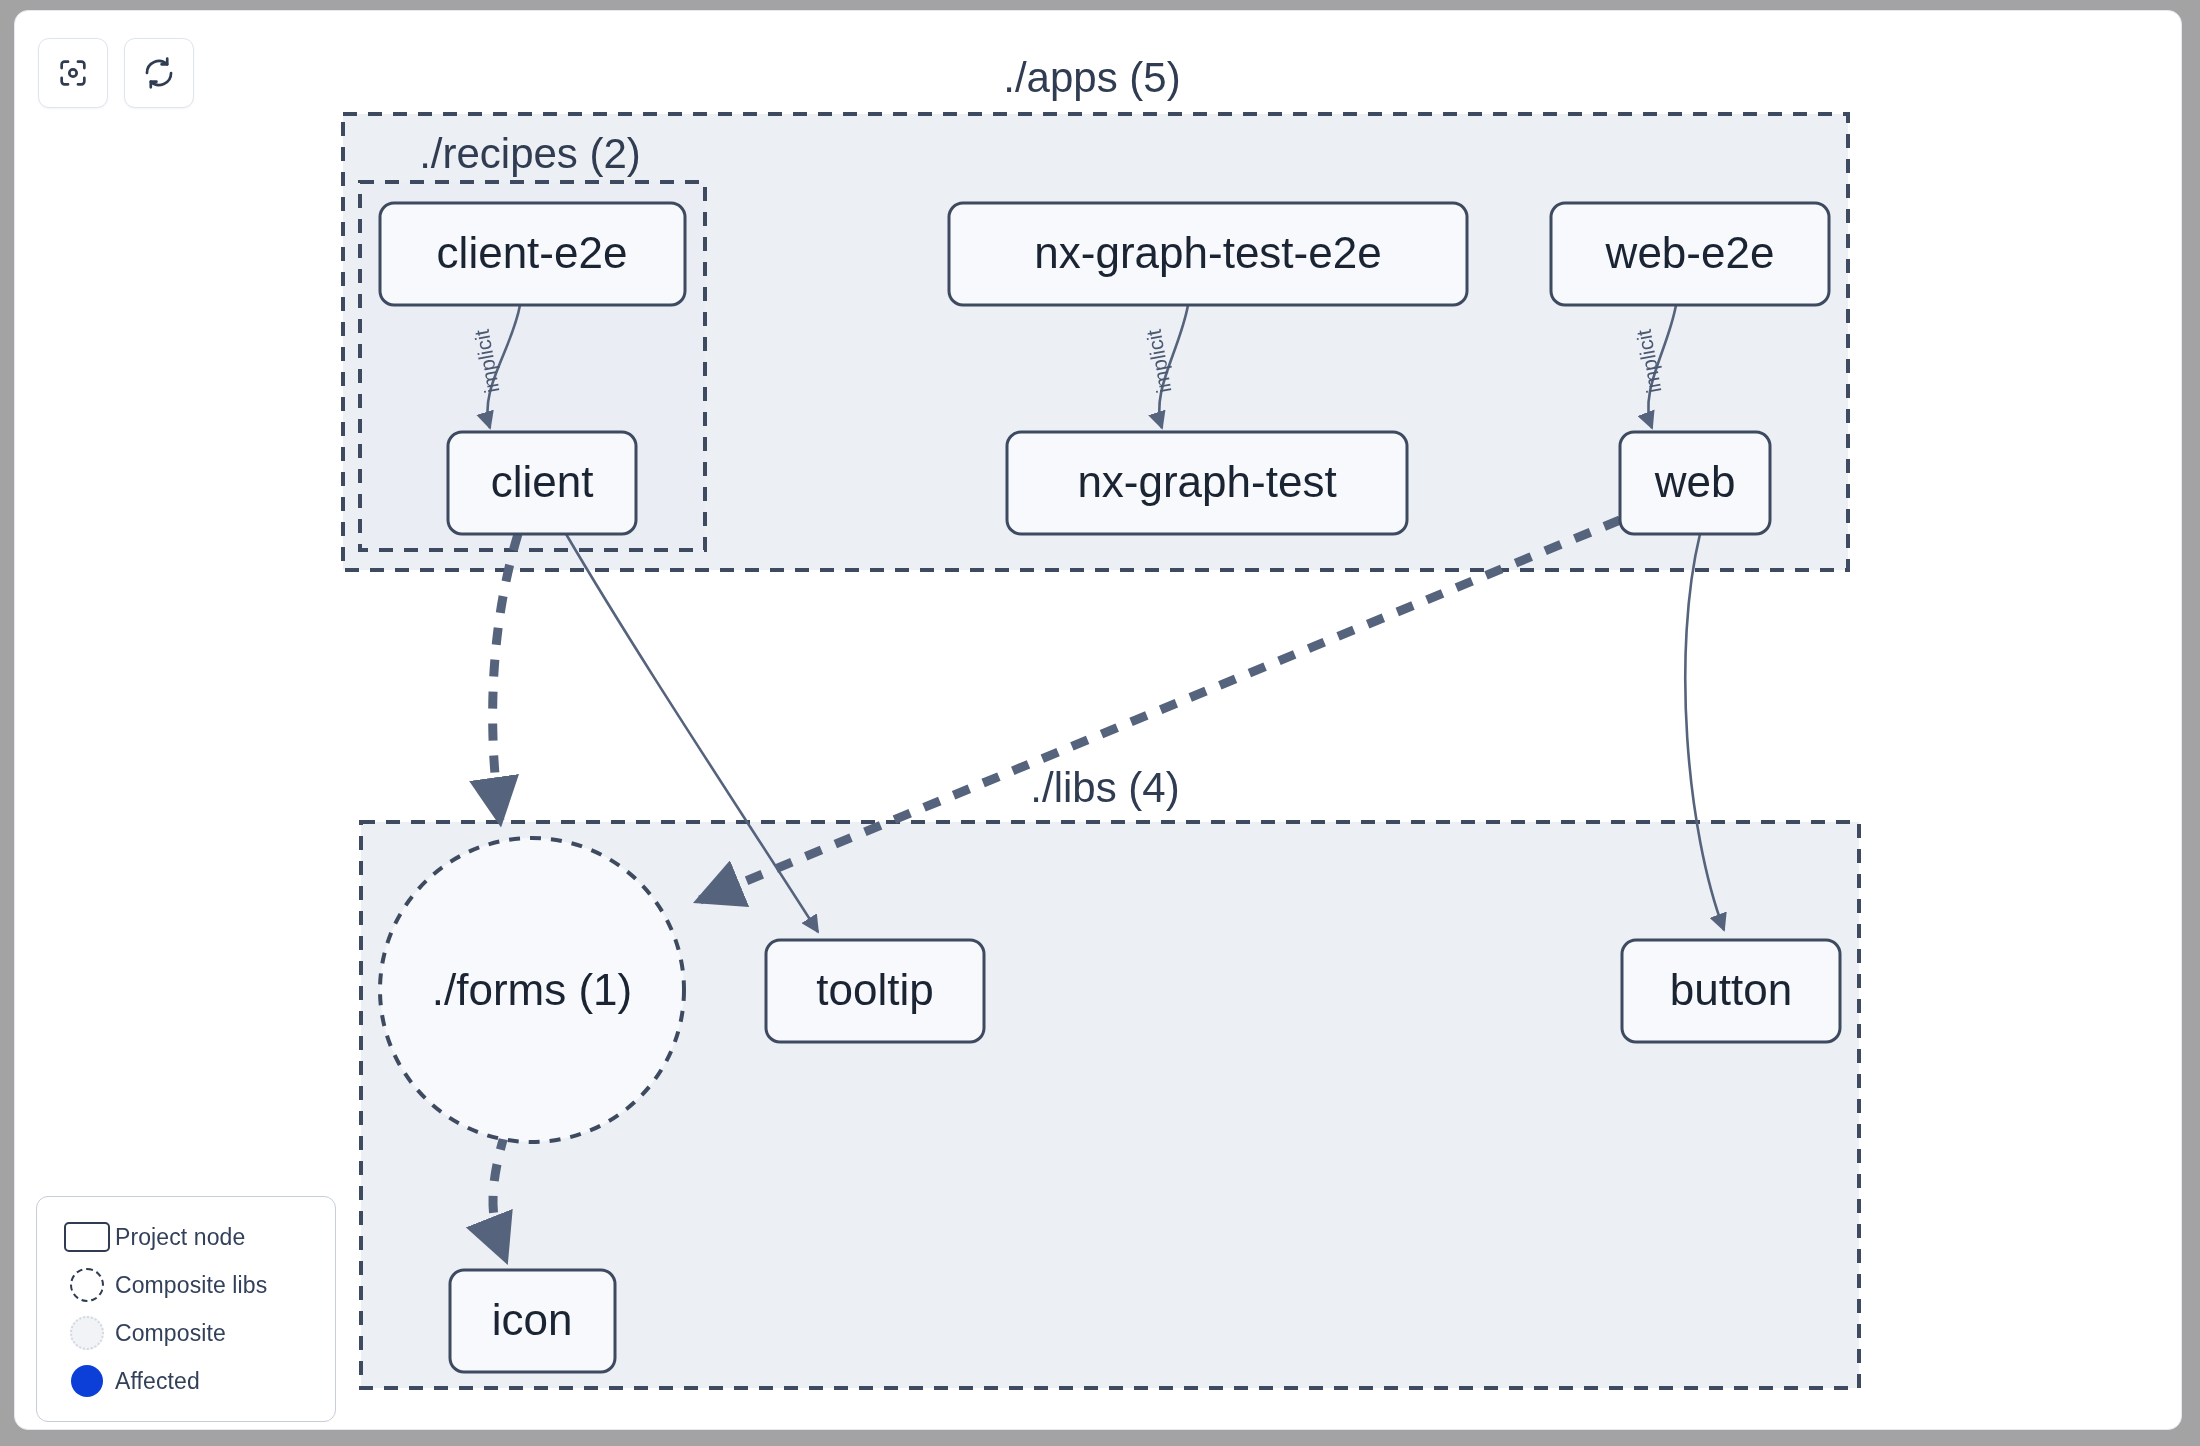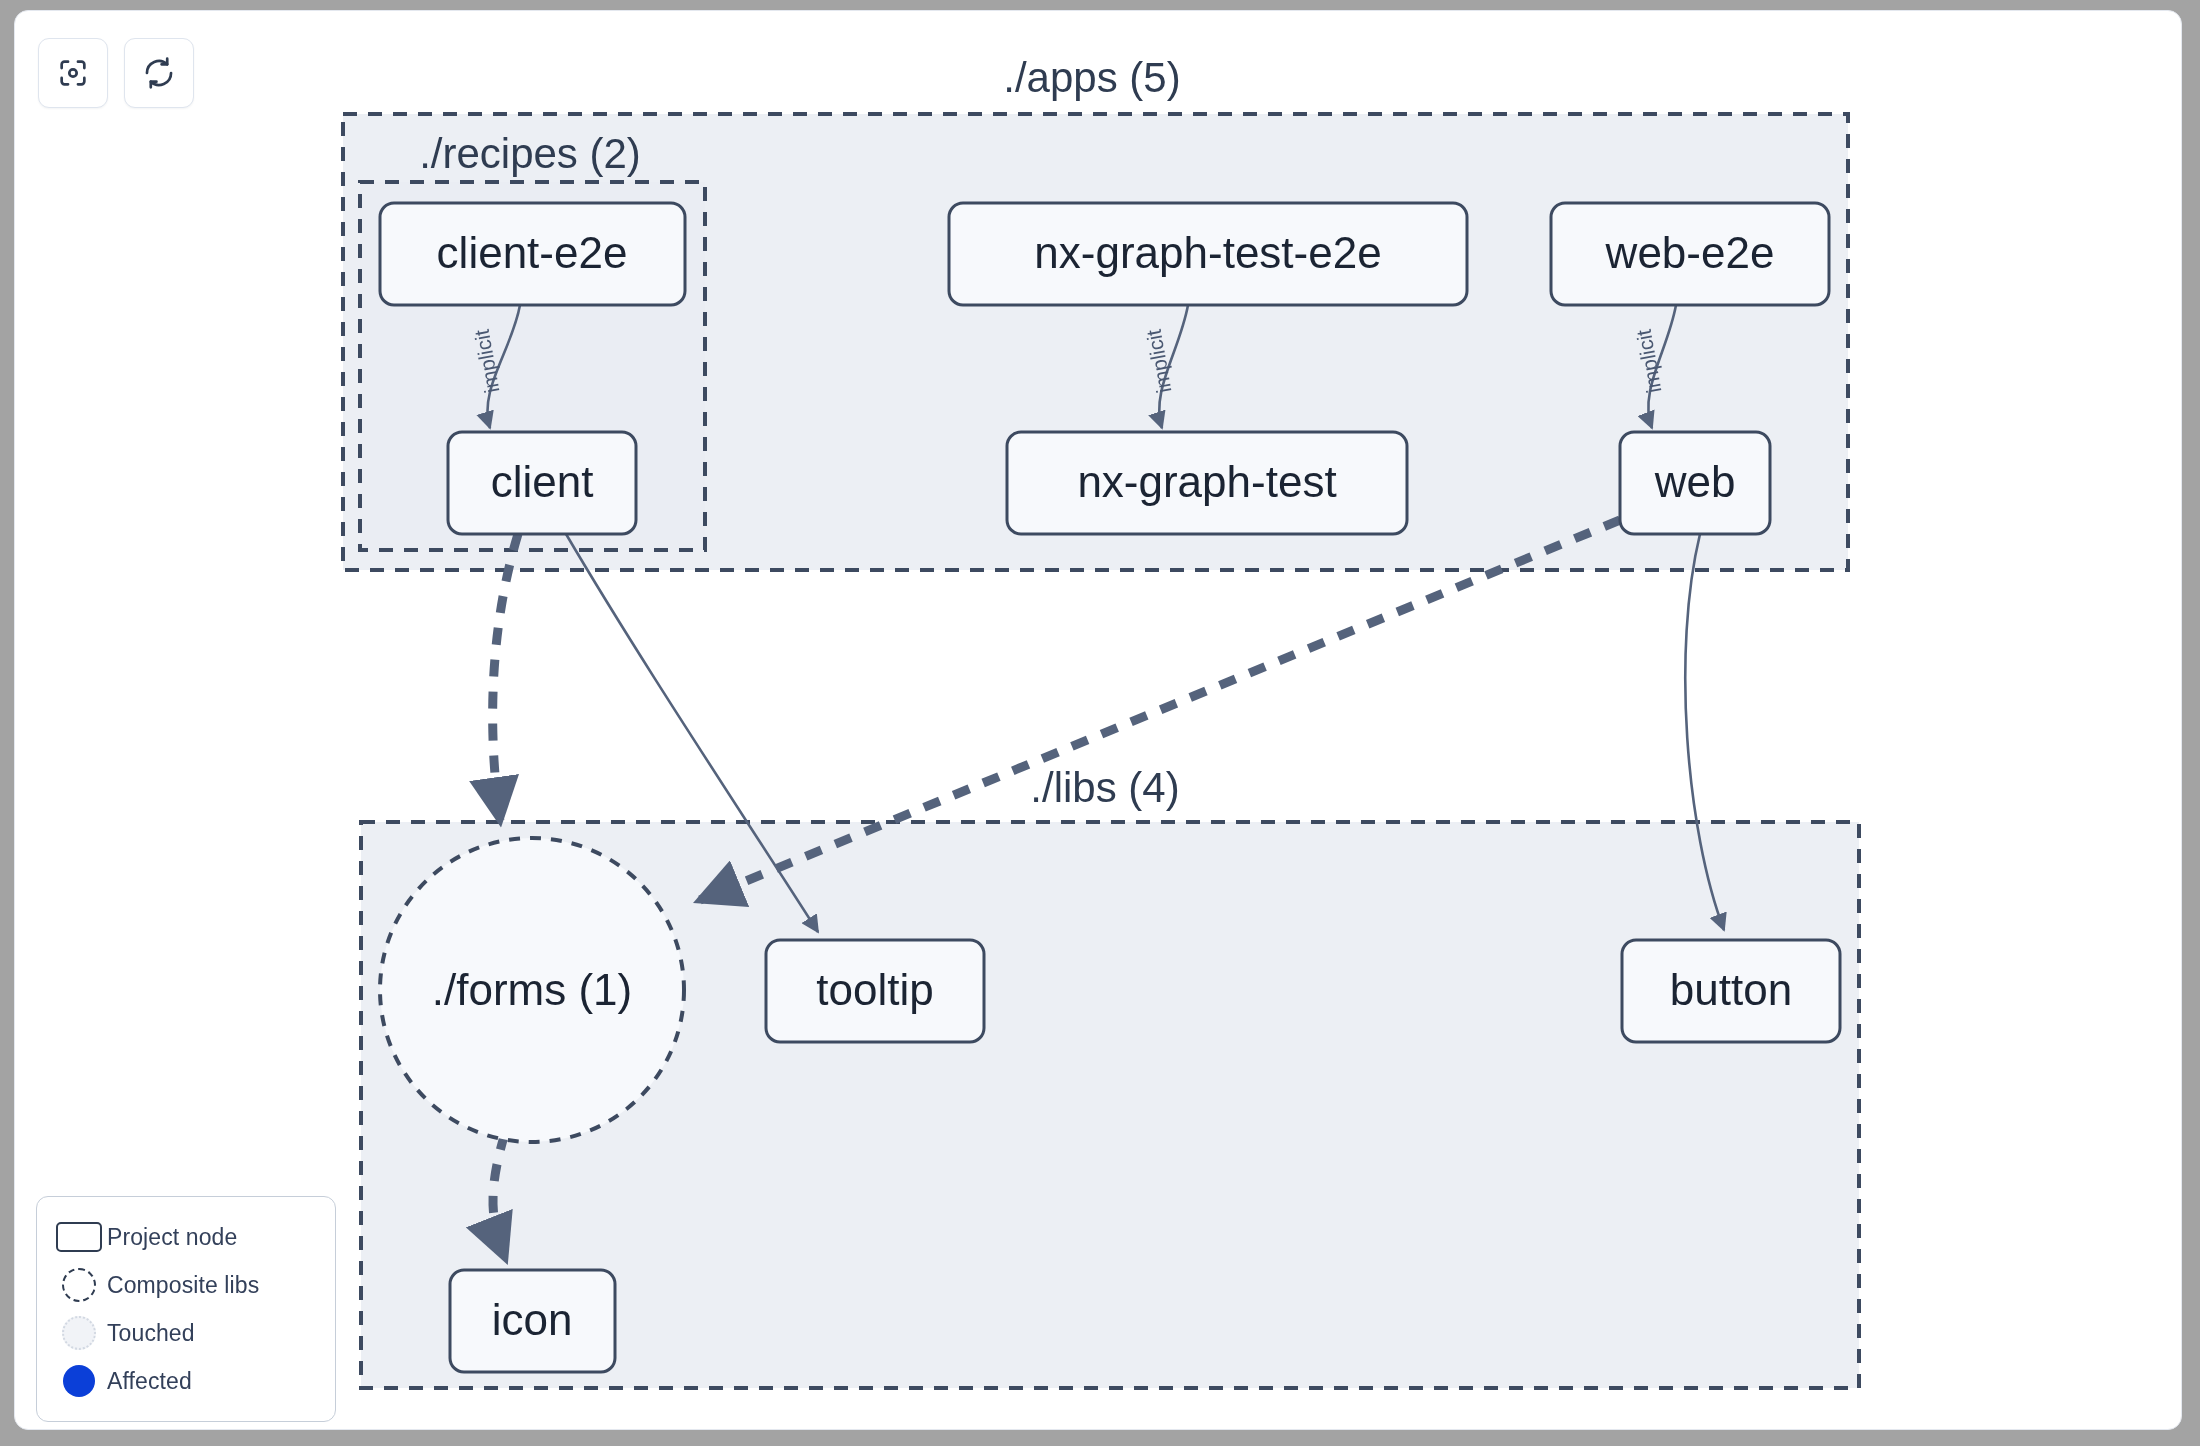--- a/index.html
+++ b/index.html
@@ -61,21 +61,21 @@
 
   
   .legend {
     position: absolute;
     left: 36px;
     top: 1196px;
     width: 300px;
     border: 1px solid #c6ced9;
     border-radius: 12px;
     background: #ffffff;
-    padding: 16px 18px 16px 14px;
+    padding: 16px 18px 16px 22px;
     box-sizing: border-box;
     z-index: 30;
   }
   .legend-row {
     display: flex;
     align-items: center;
     height: 48px;
   }
   .legend-swatch {
     width: 56px;
@@ -276,21 +276,21 @@
     <div class="legend-row">
       <span class="legend-swatch">
         <span class="sw-composite"></span>
       </span>
       <span class="legend-label">Composite libs</span>
     </div>
     <div class="legend-row">
       <span class="legend-swatch">
         <span class="sw-affected"></span>
       </span>
-      <span class="legend-label">Touched</span>
+      <span class="legend-label">Composite</span>
     </div>
     <div class="legend-row">
       <span class="legend-swatch">
         <span class="sw-touched"></span>
       </span>
       <span class="legend-label">Affected</span>
     </div>
   </div>
 
 </div>

